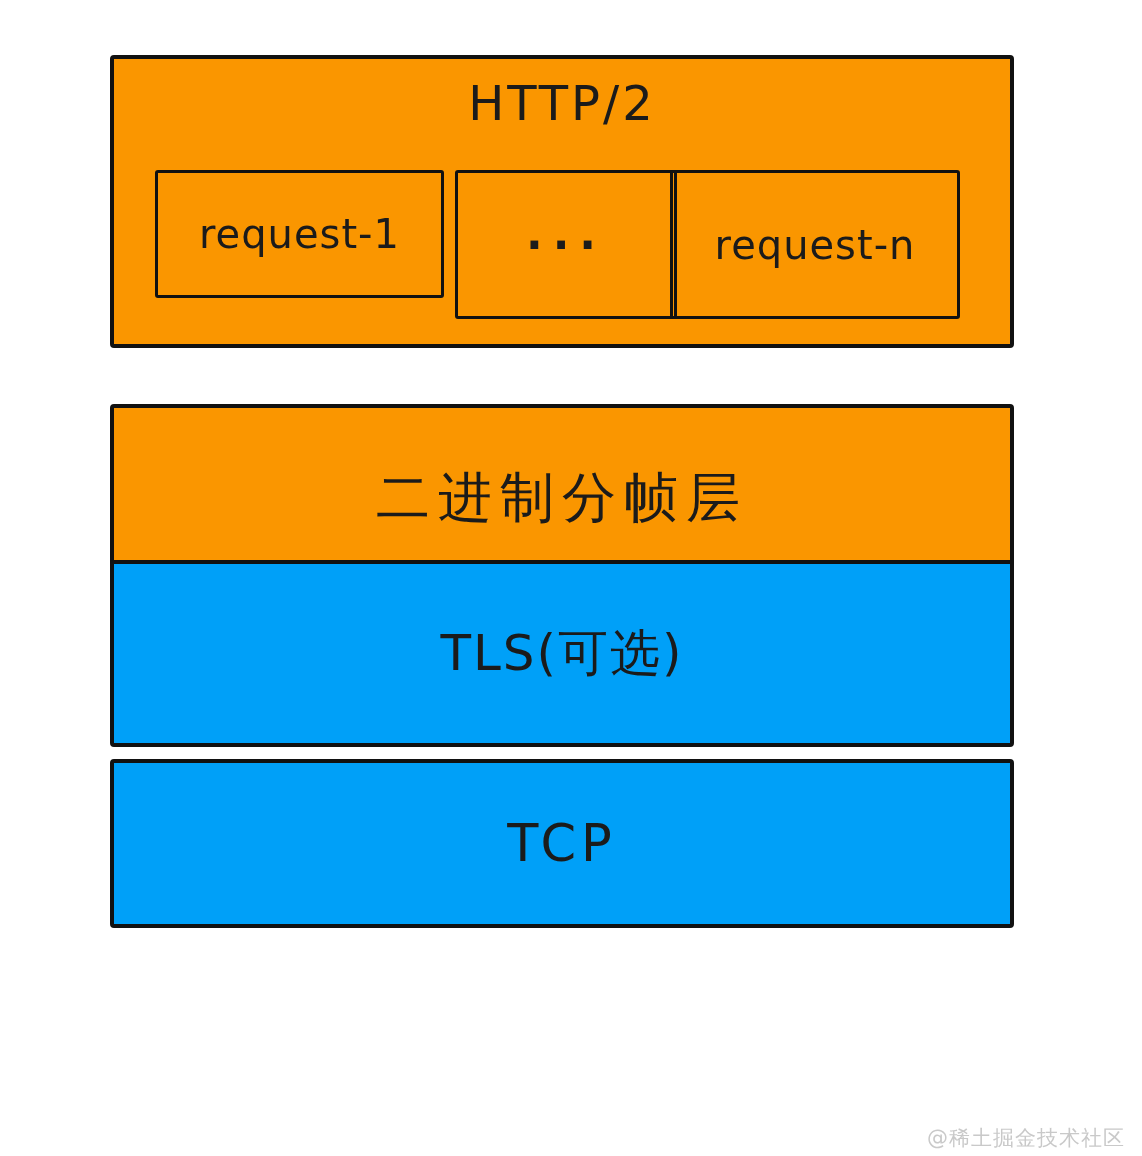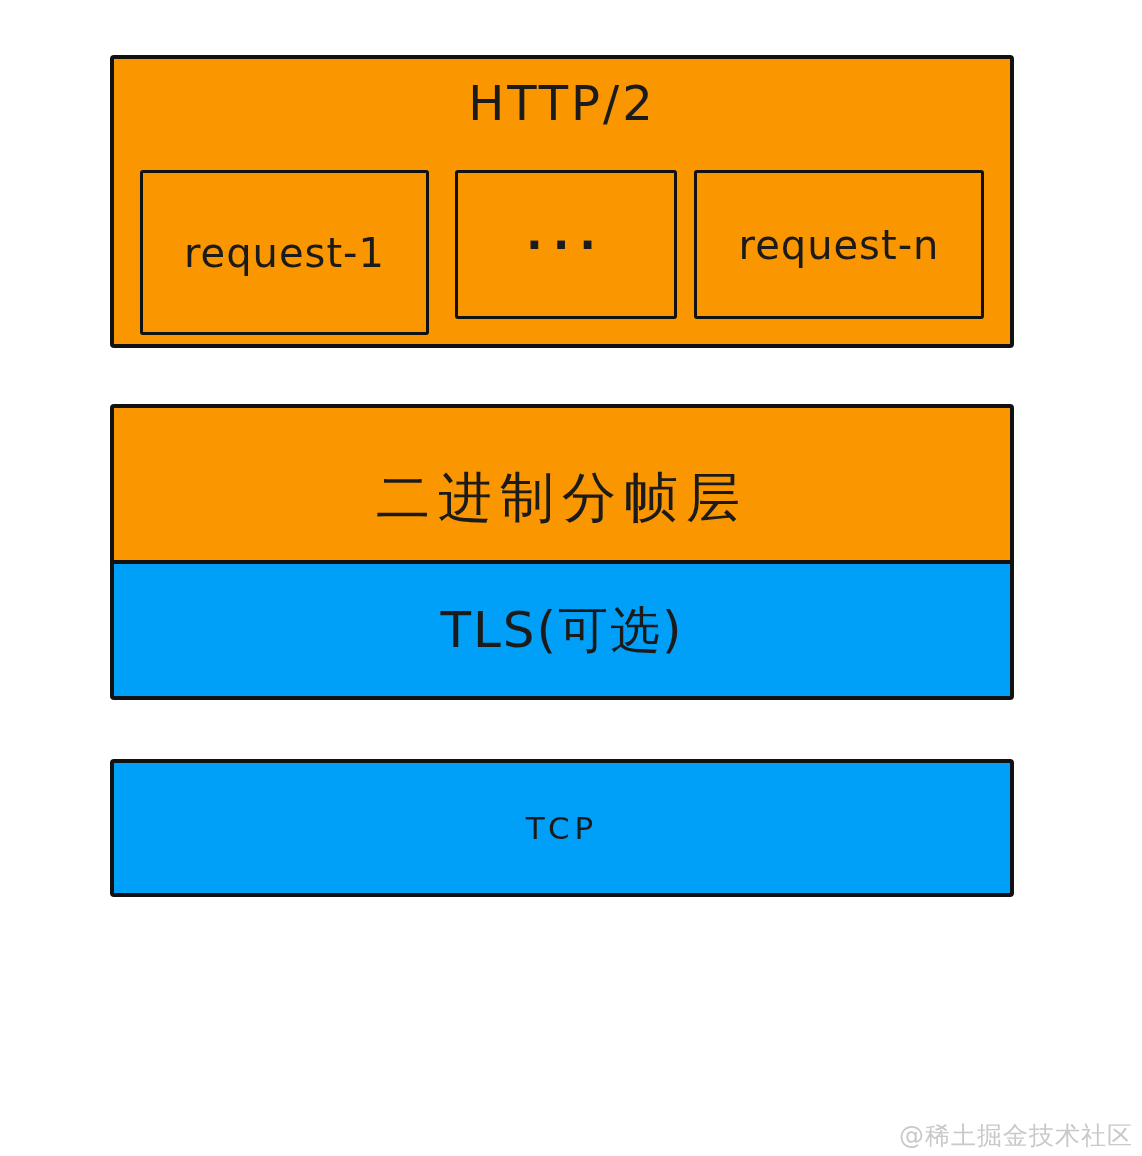--- a/index.html
+++ b/index.html
@@ -46,34 +46,34 @@
     position: absolute;
     box-sizing: border-box;
     border: 3px solid var(--border);
     border-radius: 3px;
     display: flex;
     align-items: center;
     justify-content: center;
     font-size: 40px;
     letter-spacing: 1px;
   }
-  .request-1 { left: 26px;  top: 111px; width: 289px; height: 165px; }
+  .request-1 { left: 41px;  top: 111px; width: 289px; height: 128px; }
   .request-dots { left: 341px; top: 111px; width: 222px; height: 149px; font-size: 44px; font-weight: bold; letter-spacing: 10px; }
-  .request-n { left: 580px; top: 111px; width: 290px; height: 149px; }
+  .request-n { left: 556px; top: 111px; width: 290px; height: 149px; }
 
   .layer-binary { top: 362px; height: 188px; font-size: 54px; letter-spacing: 8px; margin-top: 42px; }
-  .layer-tls    { top: 560px; height: 140px; font-size: 50px; letter-spacing: 2px; }
-  .layer-tcp    { top: 759px; height: 138px; font-size: 31px; letter-spacing: 5px; }
+  .layer-tls    { top: 560px; height: 187px; font-size: 50px; letter-spacing: 2px; }
+  .layer-tcp    { top: 759px; height: 169px; font-size: 51px; letter-spacing: 5px; }
   .layer-ip     { top: 960px; height: 151px; font-size: 44px; letter-spacing: 3px; }
 
   .watermark {
     position: absolute;
-    right: 9px;
+    right: 17px;
     bottom: 4px;
-    font-size: 25px;
+    font-size: 21px;
     color: var(--watermark);
     letter-spacing: 1px;
   }
 </style>
 </head>
 <body>
 
 <div class="canvas">
 
   <div class="layer orange layer-http2">

